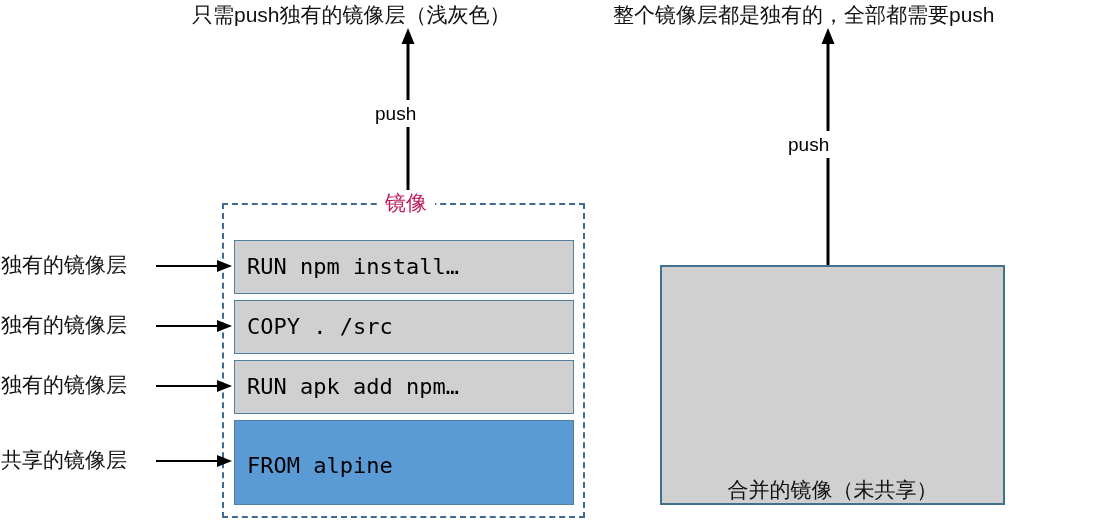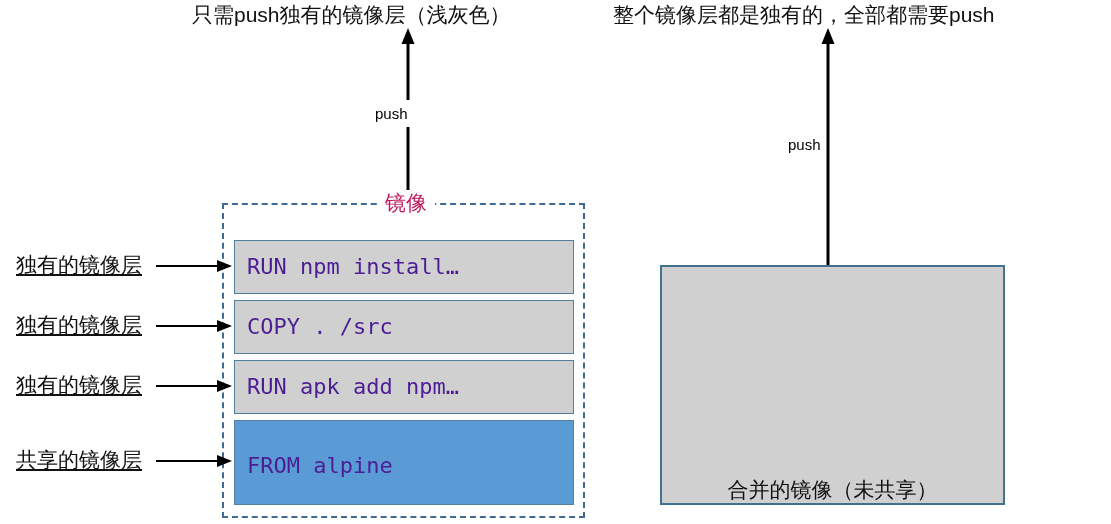--- a/index.html
+++ b/index.html
@@ -28,21 +28,21 @@
     line-height: 26px;
     white-space: nowrap;
     color: #111111;
   }
   #title-left  { left: 192px; top: 2px; }
   #title-right { left: 613px; top: 2px; }
 
   
   .push-label {
     position: absolute;
-    font-size: 15px;
+    font-size: 19px;
     line-height: 27px;
     color: #000000;
     background: #ffffff;
     padding: 0 5px;
     white-space: nowrap;
   }
   #push-left  { left: 370px; top: 100px; }
   #push-right { left: 783px; top: 131px; }
 
   
@@ -82,46 +82,45 @@
     flex-direction: column;
     justify-content: center;
   }
   .layer.gray  { background: #d0d0d0; }
   .layer.blue  { background: #5b9bd5; }
   .layer .code {
     font-family: "DejaVu Sans Mono", "Liberation Mono", monospace;
     font-size: 22px;
     line-height: 26px;
     padding-left: 12px;
-    color: #4c1d95;
+    color: #000000;
     white-space: nowrap;
   }
   .layer .sub {
     font-family: "Liberation Sans", "DejaVu Sans", sans-serif;
     font-size: 20px;
     line-height: 25px;
     text-align: center;
     color: #000000;
     white-space: nowrap;
     margin-top: 4px;
   }
   #layer-run-npm    { top: 240px; height: 54px; }
   #layer-copy-src   { top: 300px; height: 54px; }
   #layer-run-apk    { top: 360px; height: 54px; }
   #layer-from-alpine{ top: 420px; height: 85px; padding-top: 6px; gap: 28px; }
 
   
   .side-label {
     position: absolute;
-    left: 16px;
+    left: 1px;
     font-size: 21px;
     line-height: 26px;
     white-space: nowrap;
     color: #111111;
-    text-decoration: underline;
   }
   #side-label-1 { top: 252px; }
   #side-label-2 { top: 312px; }
   #side-label-3 { top: 372px; }
   #side-label-4 { top: 447px; }
 
   
   #merged-image-box {
     position: absolute;
     left: 660px;

